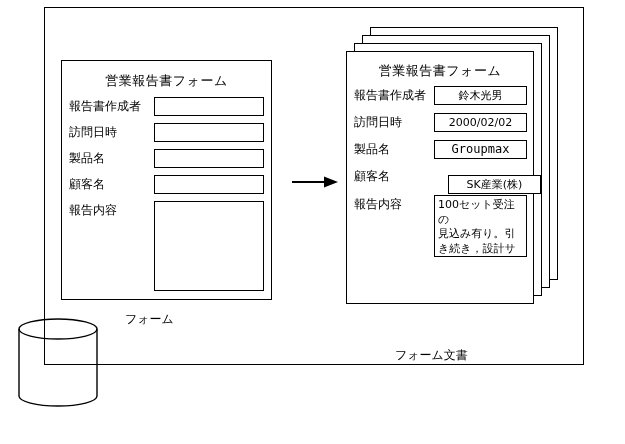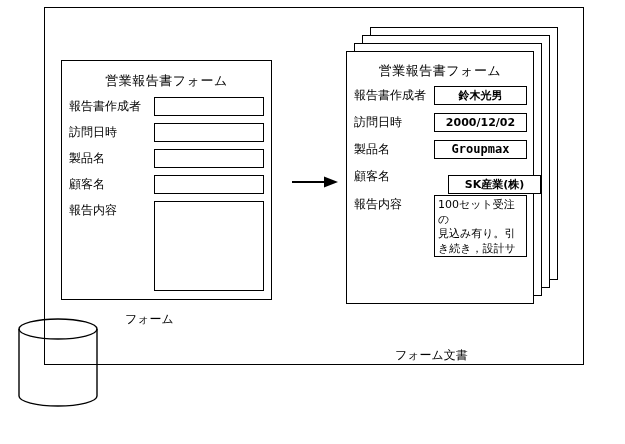--- a/index.html
+++ b/index.html
@@ -104,21 +104,21 @@
     height: 19px;
     font-size: 11px;
     line-height: 17px;
     text-align: center;
     white-space: nowrap;
     overflow: hidden;
     font-family: "DejaVu Sans", "Liberation Sans", sans-serif;
   }
 
   .form-left .field-input  { left: 92px; width: 110px; }
-  .form-right .field-input { left: 87px; width: 93px; font-weight: bold; }
+  .form-right .field-input { left: 87px; width: 93px; }
 
   .field-textarea {
     position: absolute;
     box-sizing: border-box;
     border: 1.4px solid #000;
     background: #ffffff;
     font-size: 11px;
     line-height: 14.6px;
     text-align: left;
     padding: 2px 2px 0 3px;
@@ -214,21 +214,21 @@
   <div class="abs form-card form-right">
     <div class="form-title">営業報告書フォーム</div>
 
     <div class="field-row" style="top:34px;">
       <span class="field-label">報告書作成者</span>
       <span class="field-input" style="top:0px;">鈴木光男</span>
     </div>
 
     <div class="field-row" style="top:61px;">
       <span class="field-label">訪問日時</span>
-      <span class="field-input" style="top:0px;">2000/12/02</span>
+      <span class="field-input" style="top:0px;">2000/02/02</span>
     </div>
 
     <div class="field-row" style="top:88px;">
       <span class="field-label">製品名</span>
       <span class="field-input" style="top:0px; font-family:'DejaVu Sans Mono', monospace; font-size:12px;">Groupmax</span>
     </div>
 
     <div class="field-row" style="top:115px;">
       <span class="field-label">顧客名</span>
       <span class="field-input" style="top:8px;margin-left:14px;">SK産業(株)</span>

